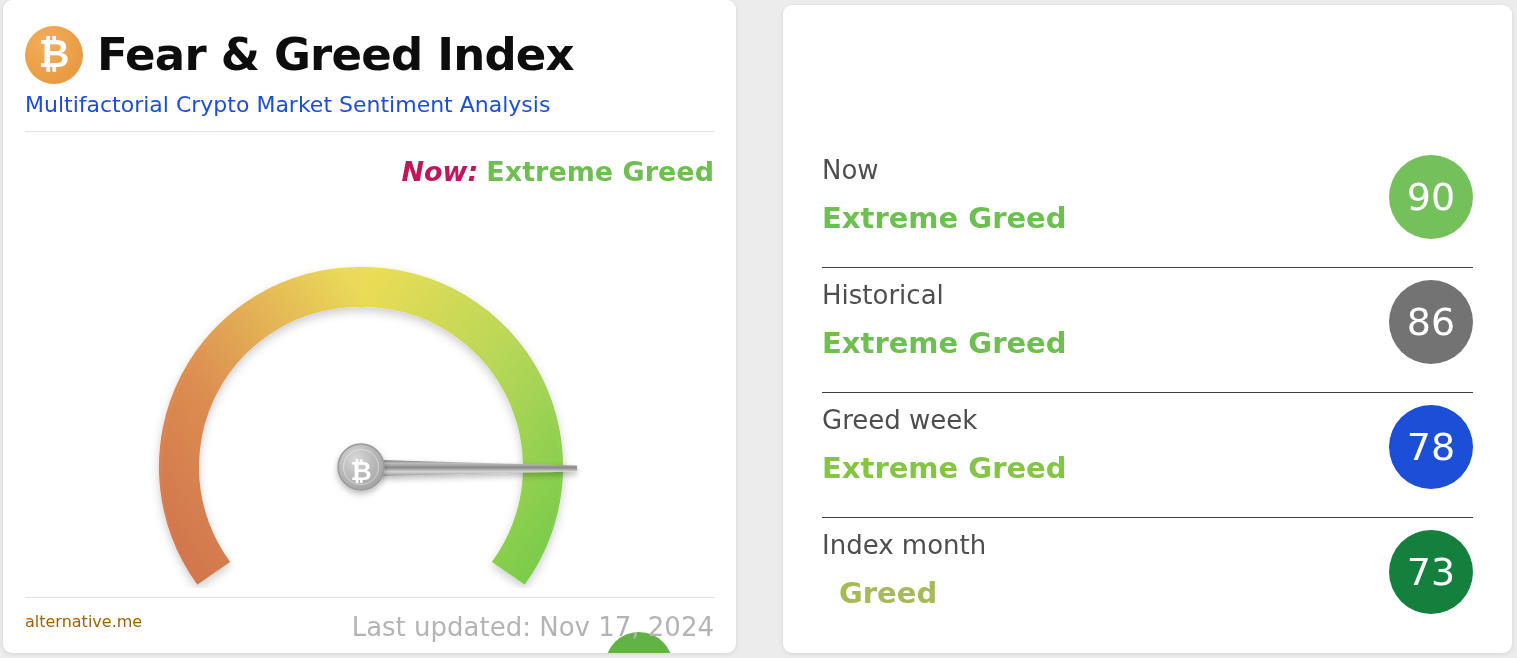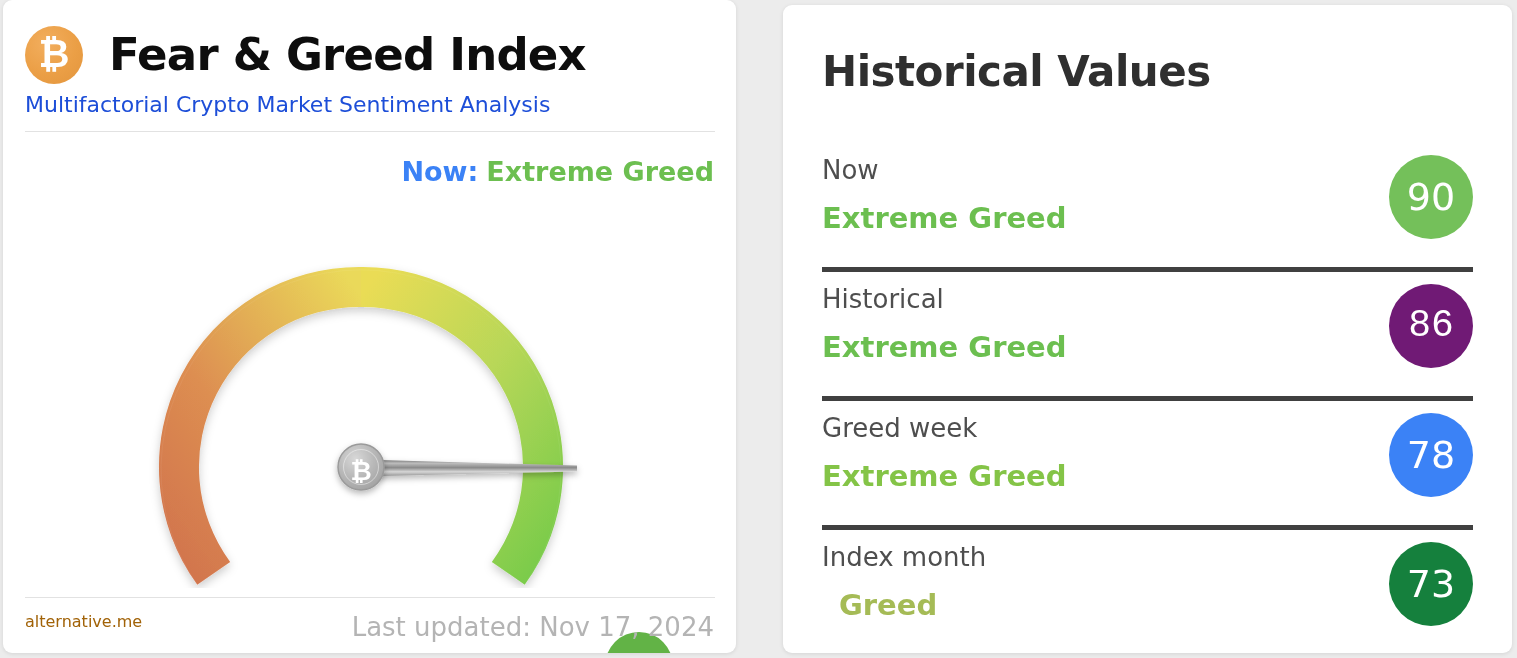--- a/index.html
+++ b/index.html
@@ -61,21 +61,20 @@
   .gauge-title {
     position: absolute;
     left: 72px;
     top: 0px;
     font-size: 45px;
     font-weight: bold;
     color: #0d0d0d;
     letter-spacing: -0.8px;
     white-space: nowrap;
     line-height: 62px;
-    margin-left: 12px;
   }
   .gauge-subtitle {
     position: absolute;
     left: 22px;
     top: 92px;
     font-size: 22px;
     color: #1d4ed8;
     white-space: nowrap;
   }
   .rule-top {
@@ -87,21 +86,21 @@
     background: #e2e2e2;
   }
   .now-line {
     position: absolute;
     right: 22px;
     top: 156px;
     font-size: 27px;
     font-weight: bold;
     white-space: nowrap;
   }
-  .now-label { color: #3b82f6; }
+  .now-label { color: #be185d; font-style: italic; }
   .now-value { color: #6cbf50; margin-left: 8px; }
 
   .gauge-wrap {
     position: absolute;
     left: 0px;
     top: 196px;
     width: 733px;
     height: 392px;
   }
   .gauge-svg { position: absolute; left: 0; top: 0; }
@@ -171,21 +170,21 @@
   }
   .hist-list {
     position: absolute;
     left: 39px;
     top: 138px;
     width: 651px;
   }
   .hist-row {
     position: relative;
     height: 124px;
-    border-bottom: 5px solid #404040;
+    border-bottom: 1px solid #404040;
   }
   .hist-row.last { border-bottom: none; }
   .hist-row-label {
     position: absolute;
     left: 0px;
     top: 12px;
     font-size: 26px;
     color: #4e4e4e;
     white-space: nowrap;
   }
@@ -312,44 +311,43 @@
         <span>90</span>
       </div>
     </div>
 
     <div class="rule-bottom"></div>
     <div class="foot-left">alternative.me</div>
     <div class="foot-right">Last updated: Nov 17, 2024</div>
   </div>
 
   <div class="hist-card">
-    <div class="hist-title">Historical Values</div>
 
     <div class="hist-list">
 
       <div class="hist-row">
         <div class="hist-row-label">Now</div>
         <div class="hist-row-class" style="color: rgb(108, 191, 80);">Extreme Greed</div>
         <div class="hist-badge" style="background: rgb(116, 192, 90);">
           <span>90</span>
         </div>
       </div>
 
       <div class="hist-row">
         <div class="hist-row-label">Historical</div>
         <div class="hist-row-class" style="color: rgb(108, 191, 80);">Extreme Greed</div>
-        <div class="hist-badge" style="background: #701a75; font-family: Liberation Mono, monospace;">
+        <div class="hist-badge" style="background: #737373;">
           <span>86</span>
         </div>
       </div>
 
       <div class="hist-row">
         <div class="hist-row-label">Greed week</div>
         <div class="hist-row-class" style="color: rgb(132, 196, 71);">Extreme Greed</div>
-        <div class="hist-badge" style="background: #3b82f6; justify-content: center;">
+        <div class="hist-badge" style="background: #1d4ed8; justify-content: center;">
           <span>78</span>
         </div>
       </div>
 
       <div class="hist-row last">
         <div class="hist-row-label">Index month</div>
         <div class="hist-row-class" style="color: rgb(165, 187, 86); margin-left: 17px;">Greed</div>
         <div class="hist-badge" style="background: #15803d;">
           <span>73</span>
         </div>

